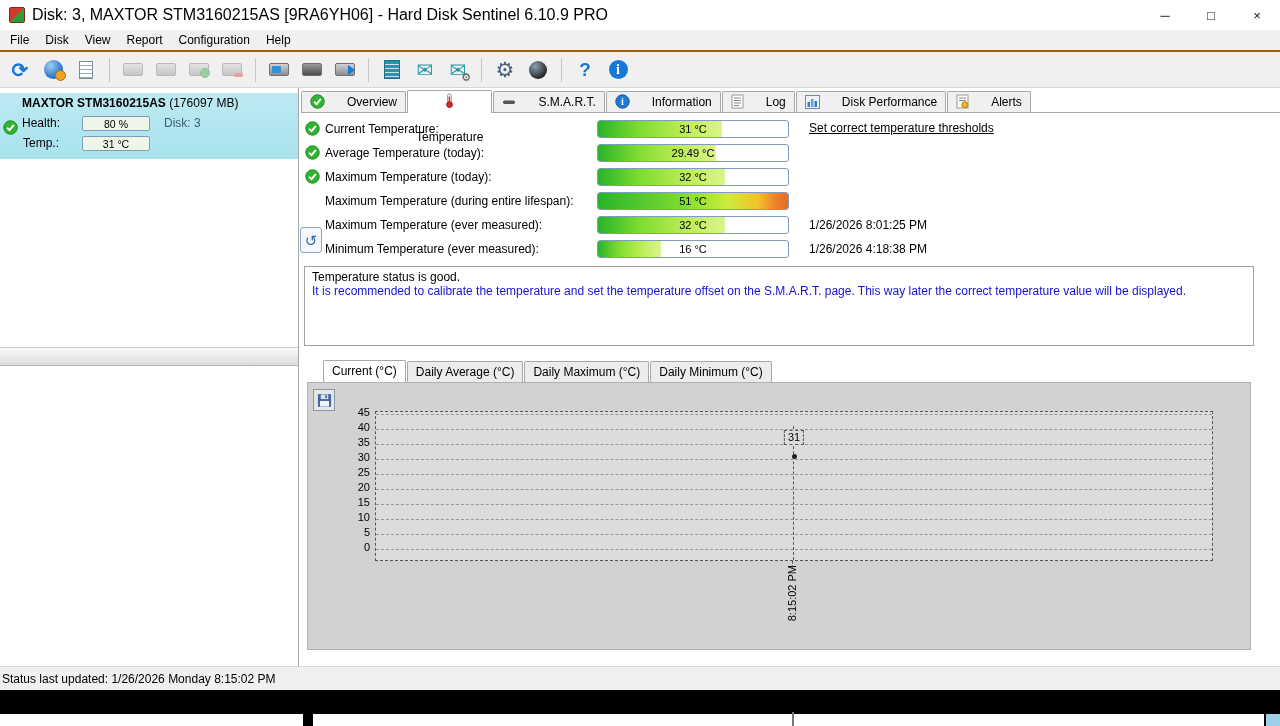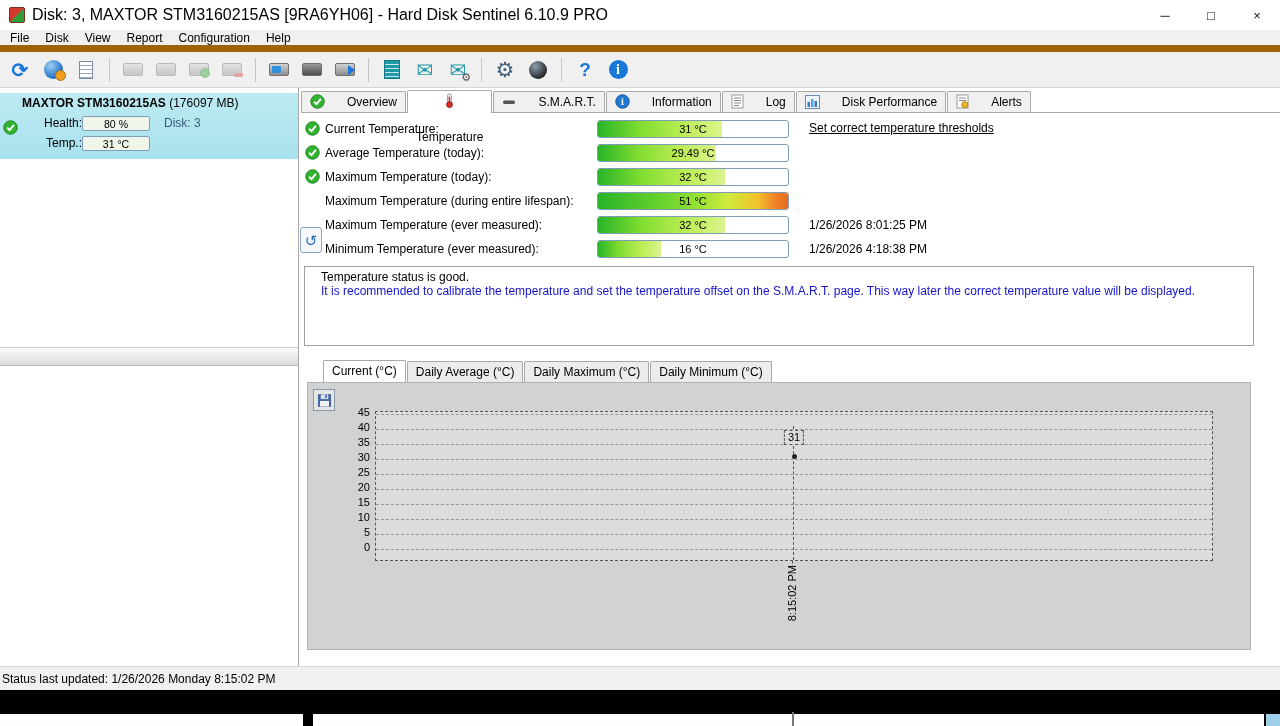--- a/index.html
+++ b/index.html
@@ -8,21 +8,21 @@
 
   
   .titlebar{height:30px;display:flex;align-items:center;background:#ffffff;}
   .app-icon{width:16px;height:16px;margin:0 7px 0 9px;border-radius:2px;
     background:linear-gradient(135deg,#d43a2a 0 49%,#2f9e3a 51% 100%);border:1px solid #7a2a20;}
   .title-text{font-size:16px;}
   .win-controls{margin-left:auto;display:flex;height:30px;}
   .win-btn{width:46px;height:30px;display:flex;align-items:center;justify-content:center;font-size:13px;color:#111;}
 
   
-  .menubar{height:22px;background:#f0f0f0;display:flex;align-items:center;padding-left:2px;border-bottom:7px solid #a16207;}
+  .menubar{height:22px;background:#f0f0f0;display:flex;align-items:center;padding-left:2px;border-bottom:2px solid #a16207;}
   .menu-item{padding:2px 8px;font-size:12px;}
 
   
   .toolbar{height:36px;background:#f0f0f0;display:flex;align-items:center;gap:5px;padding-left:6px;border-bottom:1px solid #d7d7d7;}
   .tbi{width:28px;height:28px;display:flex;align-items:center;justify-content:center;position:relative;}
   .tb-sep{width:1px;height:24px;background:#c6c6c6;margin:0 4px;}
   .g-refresh{color:#1878d8;font-size:20px;font-weight:bold;line-height:1;}
   .g-world{width:19px;height:19px;border-radius:50%;display:inline-block;position:relative;
     background:radial-gradient(circle at 35% 30%,#9fd0f2,#1a6bc4 72%);}
   .g-world::after{content:"";position:absolute;right:-3px;bottom:-2px;width:9px;height:9px;border-radius:50%;background:#f0a020;border:1px solid #b07010;}
@@ -50,21 +50,21 @@
   
   .main{position:absolute;top:88px;left:0;right:0;height:578px;display:flex;background:#fff;}
   .sidebar{width:299px;border-right:1px solid #a8a8a8;position:relative;background:#fff;}
   .content{flex:1;position:relative;background:#fff;}
 
   
   .disk-item{margin-top:5px;background:linear-gradient(#bdeaf2,#a8e2ee);padding:3px 0 6px 0;position:relative;}
   .disk-head{padding-left:22px;margin-bottom:3px;white-space:nowrap;}
   .disk-name{font-weight:bold;}
   .disk-row{display:flex;align-items:center;height:20px;}
-  .disk-row .lab{width:82px;text-align:right;}
+  .disk-row .lab{width:82px;text-align:center;}
   .sbar{position:relative;width:68px;height:15px;border:1px solid #7f9db9;border-radius:2px;background:#eef6ea;overflow:hidden;}
   .sbar-fill{height:100%;background:linear-gradient(to right,#2fb82f,#8fe24a,#c4ef86);}
   .sbar-fill.pale{background:linear-gradient(to right,#63d455,#a9e878,#cff0a4);}
   .sbar-text{position:absolute;left:0;right:0;top:1px;text-align:center;font-size:10.5px;}
   .disk-num{margin-left:14px;color:#3c5a78;}
   .side-check{position:absolute;left:3px;top:27px;}
   .side-splitter{position:absolute;left:0;right:0;top:259px;height:19px;
     background:linear-gradient(#fafafa,#dcdcdc);border-top:1px solid #cccccc;border-bottom:1px solid #b8b8b8;}
 
   
@@ -83,21 +83,21 @@
   .tbar-fill{height:100%;background:linear-gradient(to right,#28b428,#7fdc30,#b9ec52,#dcf48c);}
   .tbar-fill.hot{background:linear-gradient(to right,#28b428 0%,#7fdc30 45%,#cdeb3e 68%,#f2c22c 84%,#ef8428 93%,#e66a20 100%);}
   .tbar-text{position:absolute;left:0;right:0;top:2px;text-align:center;font-size:11px;}
   .row-extra{position:absolute;left:510px;top:4px;white-space:nowrap;}
   .threshold-link{position:absolute;left:510px;top:33px;text-decoration:underline;cursor:pointer;white-space:nowrap;}
   .reset-btn{position:absolute;left:1px;top:139px;width:22px;height:26px;border:1px solid #8fa6c8;border-radius:3px;
     background:#f4f7fb;display:flex;align-items:center;justify-content:center;}
   .undo-glyph{color:#2e6db4;font-size:15px;line-height:1;}
 
   
-  .status-box{position:absolute;top:178px;left:5px;width:950px;height:80px;border:1px solid #a0a0a0;background:#fff;padding:3px 16px;}
+  .status-box{position:absolute;top:178px;left:5px;width:950px;height:80px;border:1px solid #a0a0a0;background:#fff;padding:3px 7px;}
   .status-line1{color:#000;}
   .status-line2{color:#1414cc;}
 
   
   .chart-tabbar{position:absolute;top:272px;left:24px;height:22px;display:flex;align-items:flex-end;}
   .ctab{padding:3px 8px;border:1px solid #a8a8a8;border-bottom:none;background:#ececec;margin-right:1px;border-radius:2px 2px 0 0;white-space:nowrap;}
   .ctab.active{background:#fff;position:relative;top:1px;padding-bottom:5px;}
   .chart-panel{position:absolute;top:294px;left:8px;width:944px;height:268px;background:#d2d2d2;border:1px solid #b2b2b2;}
   .save-btn{position:absolute;left:5px;top:6px;width:22px;height:22px;border:1px solid #8899aa;background:#e6e6e6;
     display:flex;align-items:center;justify-content:center;}

